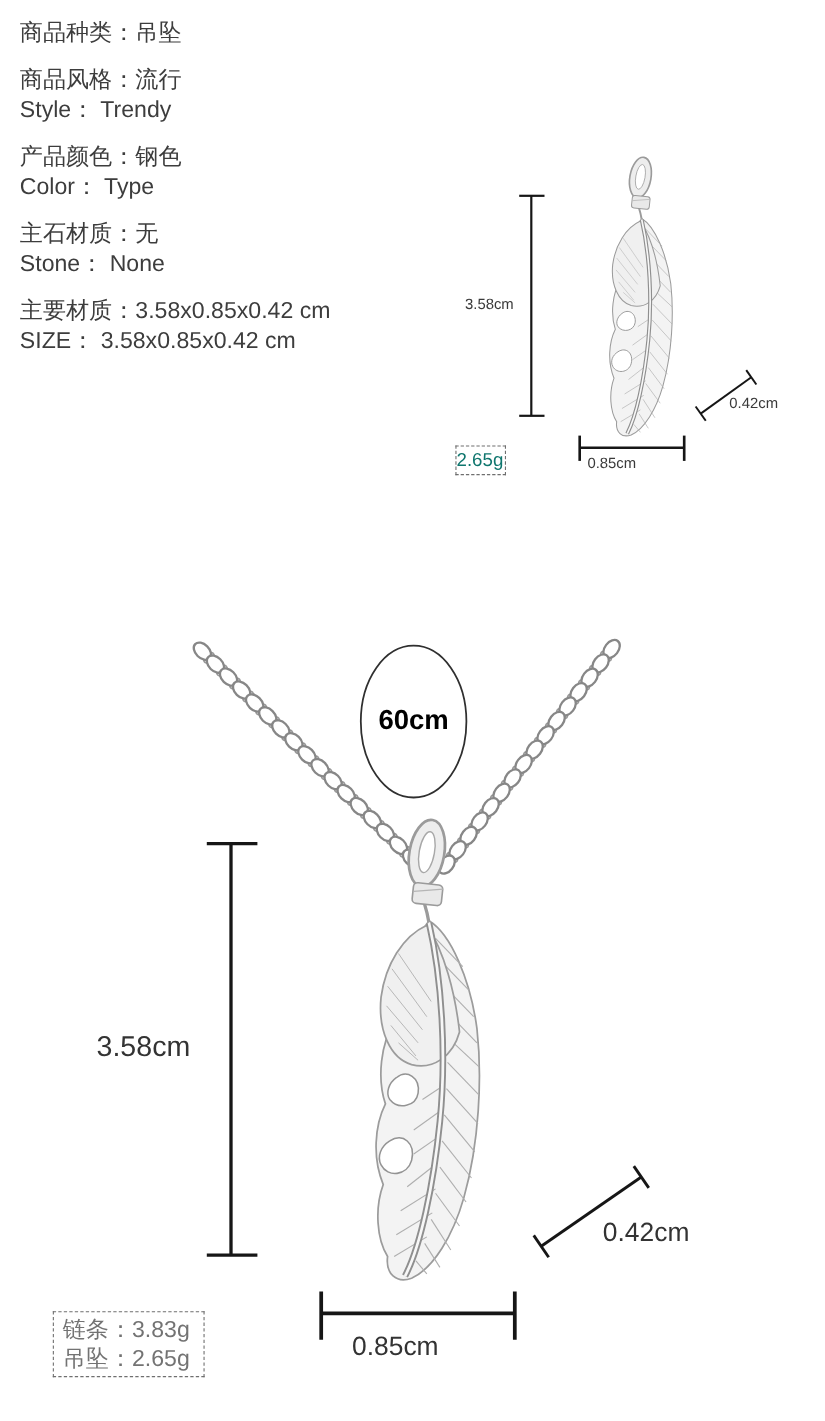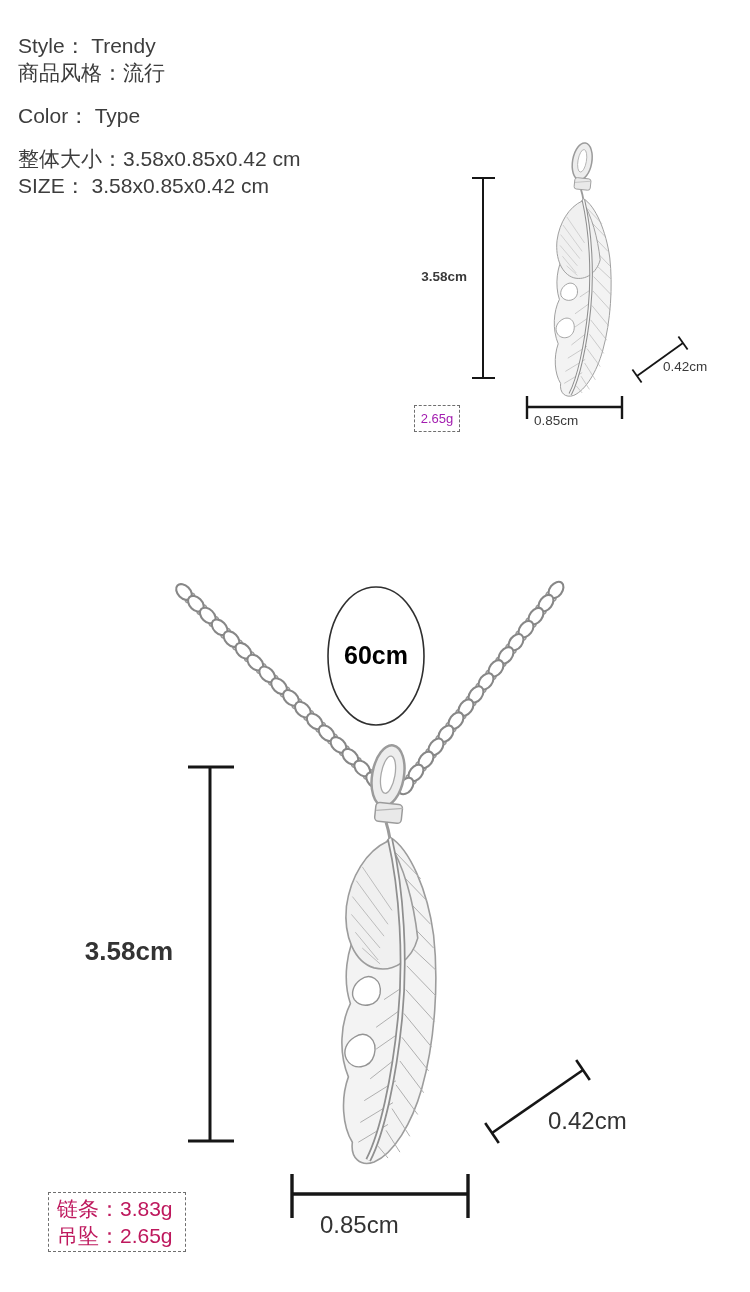--- a/index.html
+++ b/index.html
@@ -9,50 +9,56 @@
   }
   
   .specs{position:absolute;left:18px;top:16px;}
   .spec-row{margin-bottom:16px;}
   .spec-row div{font-size:21px;line-height:27px;white-space:nowrap;color:#3d3d3d;}
   
   .lbl{position:absolute;color:#3a3a3a;white-space:nowrap;}
   .lbl-sm{font-size:13.5px;line-height:16px;}
   .lbl-lg{font-size:25px;line-height:28px;color:#333;}
   .t-center{text-align:left;}
-  .t-right{text-align:right;font-weight:bold;}
+  .t-right{text-align:right;}
   
   .dash-box{
     position:absolute;border:1.5px dashed #6f6f6f;background:#fff;
     display:flex;flex-direction:column;justify-content:center;
   }
-  .dash-box .wline{font-size:21px;line-height:27px;color:#be185d;padding:0 8px;white-space:nowrap;}
-  .dash-box-sm{font-size:13px;color:#a21caf;align-items:center;}
+  .dash-box .wline{font-size:21px;line-height:27px;color:#737373;padding:0 8px;white-space:nowrap;}
+  .dash-box-sm{font-size:17px;color:#0f766e;align-items:flex-start;}
   svg{display:block;}
   .abs{position:absolute;}
 </style>
 </head>
 <body>
 
 <div class="canvas">
 
   <div class="specs">
     <div class="spec-row">
-    </div>
-    <div class="spec-row">
+      <div>商品种类：吊坠</div>
+    </div>
+    <div class="spec-row">
+      <div>商品风格：流行</div>
       <div>Style：  Trendy</div>
-      <div>商品风格：流行</div>
-    </div>
-    <div class="spec-row">
+    </div>
+    <div class="spec-row">
+      <div>产品颜色：钢色</div>
       <div>Color：  Type</div>
     </div>
     <div class="spec-row">
     </div>
     <div class="spec-row">
-      <div>整体大小：3.58x0.85x0.42 cm</div>
+      <div>主石材质：无</div>
+      <div>Stone：  None</div>
+    </div>
+    <div class="spec-row">
+      <div>主要材质：3.58x0.85x0.42 cm</div>
       <div>SIZE：  3.58x0.85x0.42 cm</div>
     </div>
     <div class="spec-row">
     </div>
   </div>
 
   <svg width="0" height="0" style="position:absolute" aria-hidden="true">
     <defs>
       <g id="feather-sym">
 

